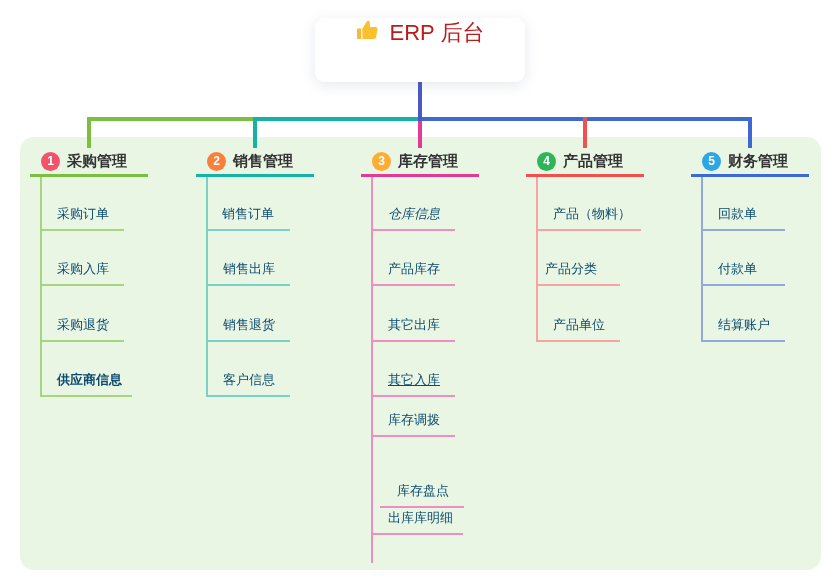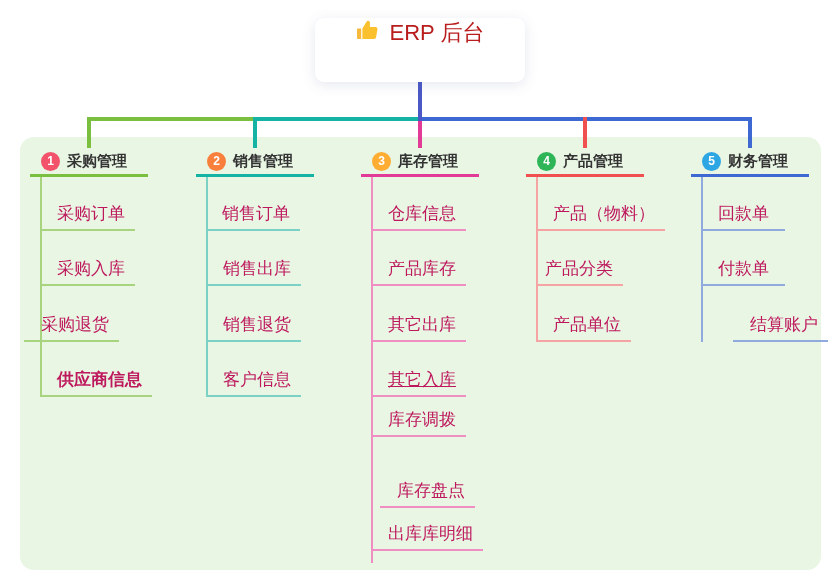--- a/index.html
+++ b/index.html
@@ -17,21 +17,21 @@
   .conn{position:absolute;}
 
   .branch-title{position:absolute;display:flex;align-items:center;height:25px;
         box-sizing:content-box;border-bottom:3px solid;padding-left:11px;
         font-size:15px;font-weight:600;color:#333;cursor:default;}
   .badge{display:inline-block;width:19px;height:19px;border-radius:50%;margin-right:7px;
         color:#fff;font-size:12px;font-weight:700;line-height:19px;text-align:center;}
 
   .child-row{position:absolute;box-sizing:border-box;min-width:84px;
         padding:0 10px 5px 17px;border-bottom:2px solid;
-        font-size:17px;font-weight:400;color:#be185d;line-height:20px;white-space:nowrap;}
+        font-size:13px;font-weight:400;color:#0c4a6e;line-height:20px;white-space:nowrap;}
 
   .trunk{position:absolute;width:2px;}
 </style>
 </head>
 <body>
 
 <div id="stage" style="background: rgb(255, 255, 255);">
 
   <div class="panel" id="panel" style="background: rgb(233, 246, 228);"></div>
 
@@ -58,53 +58,53 @@
   </div>
 
   <div id="branches">
       <div class="branch-title" style="left: 30px; top: 149px; width: 107px; border-bottom-color: rgb(122, 191, 63);">
         <span class="badge" style="background: rgb(242, 82, 106);">1</span>
         <span>采购管理</span>
       </div>
       <div class="trunk" style="left: 40px; top: 177px; height: 219.9px; background: rgb(168, 212, 127);"></div>
       <div class="child-row" style="left: 40px; top: 204px; border-bottom-color: rgb(168, 212, 127);">采购订单</div>
       <div class="child-row" style="left: 40px; top: 259px; border-bottom-color: rgb(168, 212, 127);">采购入库</div>
-      <div class="child-row" style="left: 24px; top: 315px; border-bottom-color: rgb(168, 212, 127);">采购退货</div>
+      <div class="child-row" style="left: 40px; top: 315px; border-bottom-color: rgb(168, 212, 127);">采购退货</div>
       <div class="child-row" style="left: 40px; top: 370px; border-bottom-color: rgb(168, 212, 127); font-weight: bold;">供应商信息</div>
       <div class="branch-title" style="left: 196px; top: 149px; width: 107px; border-bottom-color: rgb(20, 179, 163);">
         <span class="badge" style="background: rgb(249, 128, 60);">2</span>
         <span>销售管理</span>
       </div>
       <div class="trunk" style="left: 206px; top: 177px; height: 219.9px; background: rgb(123, 209, 197);"></div>
       <div class="child-row" style="left: 206px; top: 204px; border-bottom-color: rgb(123, 209, 197); padding-left: 16px;">销售订单</div>
       <div class="child-row" style="left: 206px; top: 259px; border-bottom-color: rgb(123, 209, 197);">销售出库</div>
       <div class="child-row" style="left: 206px; top: 315px; border-bottom-color: rgb(123, 209, 197);">销售退货</div>
       <div class="child-row" style="left: 206px; top: 370px; border-bottom-color: rgb(123, 209, 197);">客户信息</div>
       <div class="branch-title" style="left: 361px; top: 149px; width: 107px; border-bottom-color: rgb(225, 59, 151);">
         <span class="badge" style="background: rgb(255, 172, 51);">3</span>
         <span>库存管理</span>
       </div>
       <div class="trunk" style="left: 371px; top: 177px; height: 385.8px; background: rgb(239, 142, 194);"></div>
-      <div class="child-row" style="left: 371px; top: 204px; border-bottom-color: rgb(239, 142, 194);">仓库信息</div>
+      <div class="child-row" style="left: 371px; top: 204px; border-bottom-color: rgb(239, 142, 194); font-style: italic;">仓库信息</div>
       <div class="child-row" style="left: 371px; top: 259px; border-bottom-color: rgb(239, 142, 194);">产品库存</div>
       <div class="child-row" style="left: 371px; top: 315px; border-bottom-color: rgb(239, 142, 194);">其它出库</div>
       <div class="child-row" style="left: 371px; top: 370px; border-bottom-color: rgb(239, 142, 194); text-decoration: underline;">其它入库</div>
       <div class="child-row" style="left: 371px; top: 410px; border-bottom-color: rgb(239, 142, 194);">库存调拨</div>
       <div class="child-row" style="left: 380px; top: 481px; border-bottom-color: rgb(239, 142, 194);">库存盘点</div>
-      <div class="child-row" style="left: 371px; top: 524px; border-bottom-color: rgb(239, 142, 194);">出库库明细</div>
+      <div class="child-row" style="left: 371px; top: 508px; border-bottom-color: rgb(239, 142, 194);">出库库明细</div>
       <div class="branch-title" style="left: 526px; top: 149px; width: 107px; border-bottom-color: rgb(240, 80, 80);">
         <span class="badge" style="background: rgb(46, 181, 88);">4</span>
         <span>产品管理</span>
       </div>
       <div class="trunk" style="left: 536px; top: 177px; height: 164.6px; background: rgb(246, 164, 163);"></div>
       <div class="child-row" style="left: 536px; top: 204px; border-bottom-color: rgb(246, 164, 163);">产品（物料）</div>
       <div class="child-row" style="left: 536px; top: 259px; border-bottom-color: rgb(246, 164, 163); padding-left: 9px;">产品分类</div>
       <div class="child-row" style="left: 536px; top: 315px; border-bottom-color: rgb(246, 164, 163);">产品单位</div>
       <div class="branch-title" style="left: 691px; top: 149px; width: 107px; border-bottom-color: rgb(62, 104, 210);">
         <span class="badge" style="background: rgb(45, 166, 228);">5</span>
         <span>财务管理</span>
       </div>
       <div class="trunk" style="left: 701px; top: 177px; height: 164.6px; background: rgb(145, 170, 221);"></div>
       <div class="child-row" style="left: 701px; top: 204px; border-bottom-color: rgb(145, 170, 221);">回款单</div>
       <div class="child-row" style="left: 701px; top: 259px; border-bottom-color: rgb(145, 170, 221);">付款单</div>
-      <div class="child-row" style="left: 733px; top: 315px; border-bottom-color: rgb(145, 170, 221);">结算账户</div>
+      <div class="child-row" style="left: 701px; top: 315px; border-bottom-color: rgb(145, 170, 221);">结算账户</div>
     </div>
 </div>
 
 </body></html>

